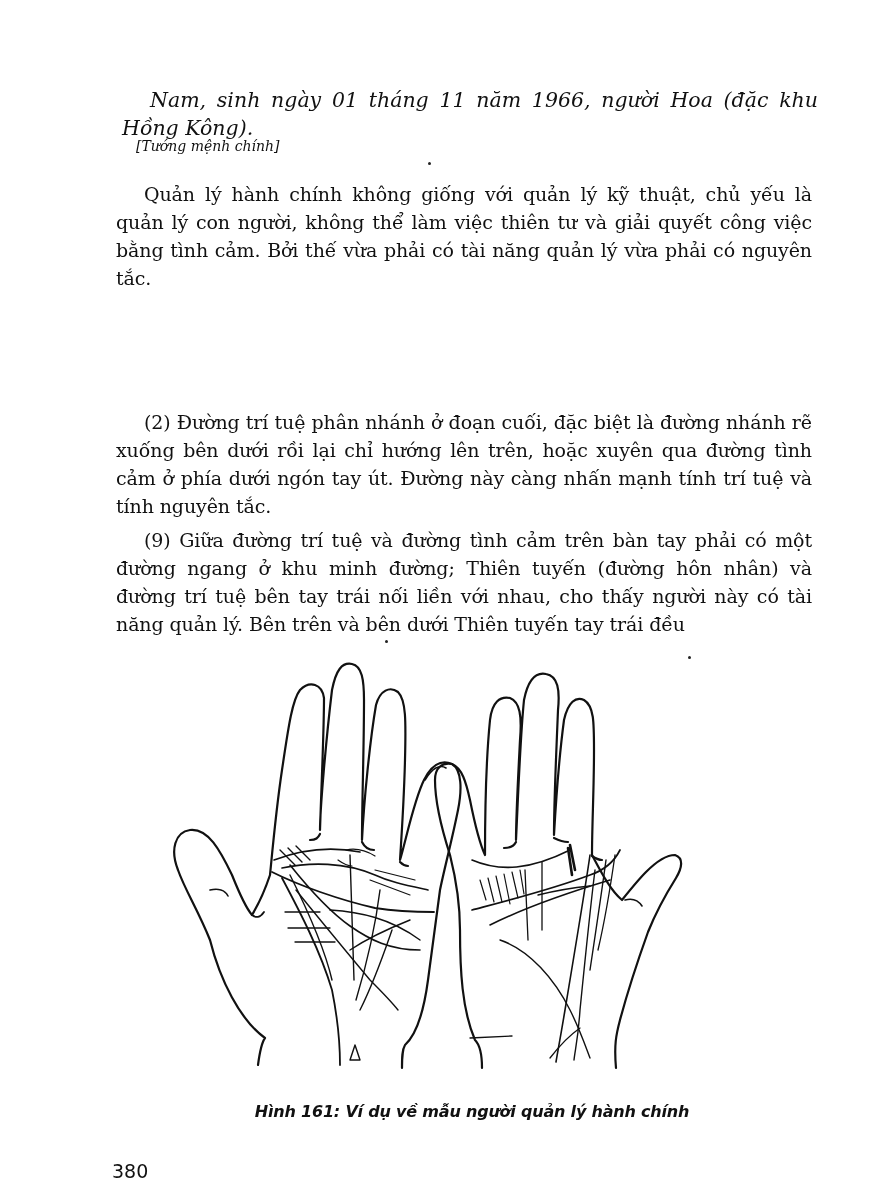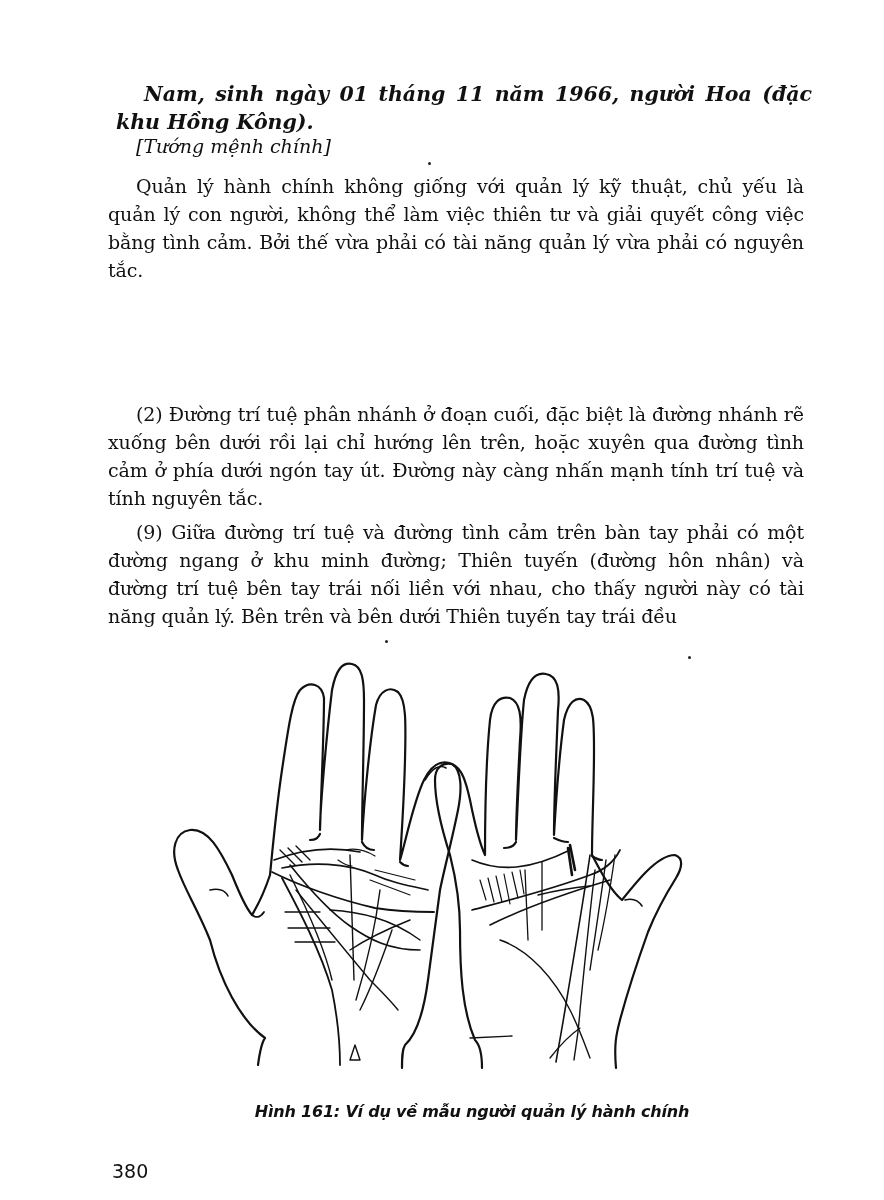--- a/index.html
+++ b/index.html
@@ -1,25 +1,25 @@
 <!DOCTYPE html>
 <html><head>
 <meta charset="utf-8">
 <style>
   html, body { margin: 0; padding: 0; background: #ffffff; }
   body { width: 884px; height: 1200px; position: relative; overflow: hidden;
          font-family: "DejaVu Serif", "Liberation Serif", serif; color: #111; }
   .page { position: absolute; left: 0; top: 0; width: 884px; height: 1200px; }
   .text-block { position: absolute; left: 108px; width: 696px; }
-  .heading { top: 72px; font-weight: bold; font-style: italic; font-size: 20.5px;
-             line-height: 28px; text-indent: 28px; text-align: justify; margin: 8px; }
-  .subheading { top: 132px; font-style: italic; font-size: 19px; line-height: 28px;
+  .heading { top: 72px; font-weight: normal; font-style: italic; font-size: 20.5px;
+             line-height: 28px; text-indent: 28px; text-align: justify; margin: 14px; }
+  .subheading { top: 132px; font-style: italic; font-size: 14px; line-height: 28px;
                 text-indent: 28px; margin: 0; }
   .para { font-size: 19px; line-height: 28px; text-align: justify; text-indent: 28px;
-          margin: 0; letter-spacing: -0.1px; }
+          margin: 8px; letter-spacing: -0.1px; }
   .p0 { top: 172px; }
   .p1 { top: 296px; }
   .p2 { top: 400px; }
   .p3 { top: 518px; }
   .figure { position: absolute; left: 170px; top: 650px; width: 570px; height: 440px; }
   .figure svg { width: 570px; height: 440px; }
   .caption { position: absolute; left: 0; width: 884px; top: 1102px; text-align: center;
              font-family: "DejaVu Sans", "Liberation Sans", sans-serif; font-weight: bold;
              font-style: italic; font-size: 16px; letter-spacing: -0.2px; padding-left: 30px; }
   .page-number { position: absolute; left: 112px; top: 1160px;

